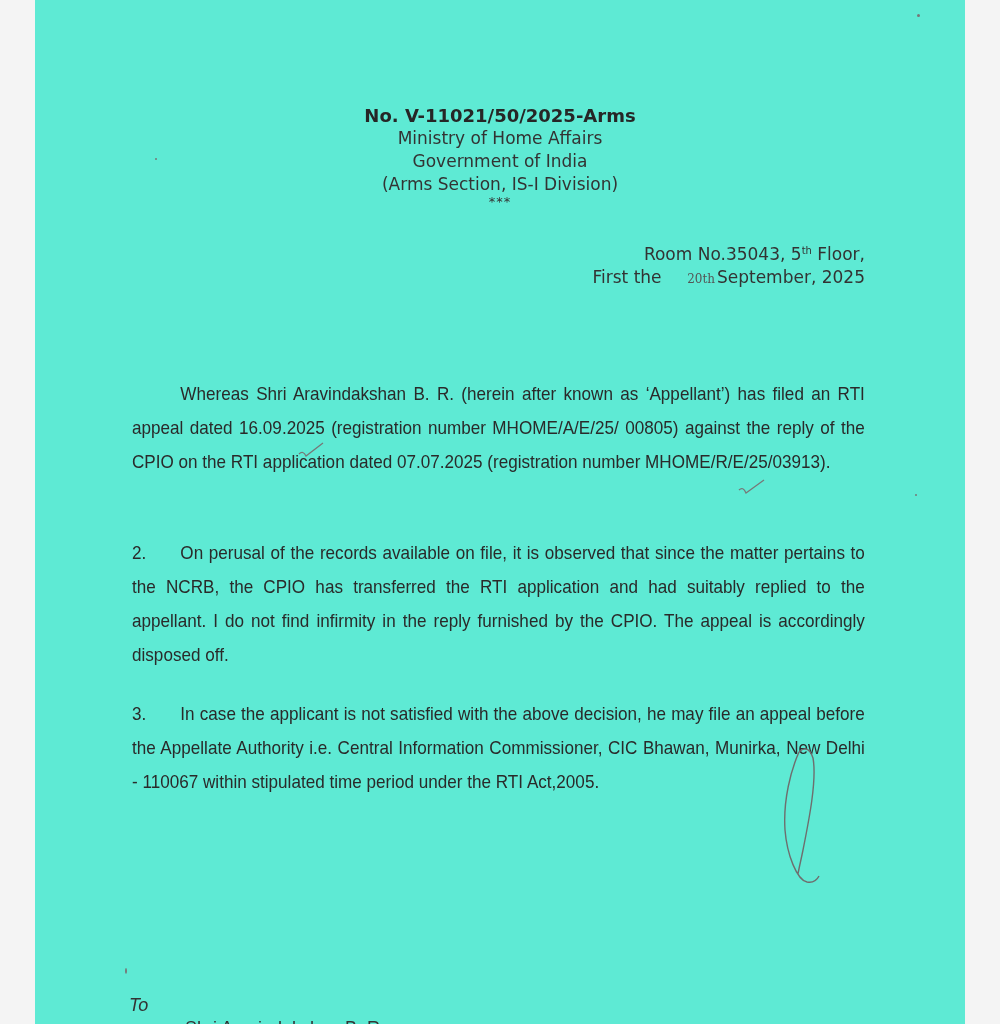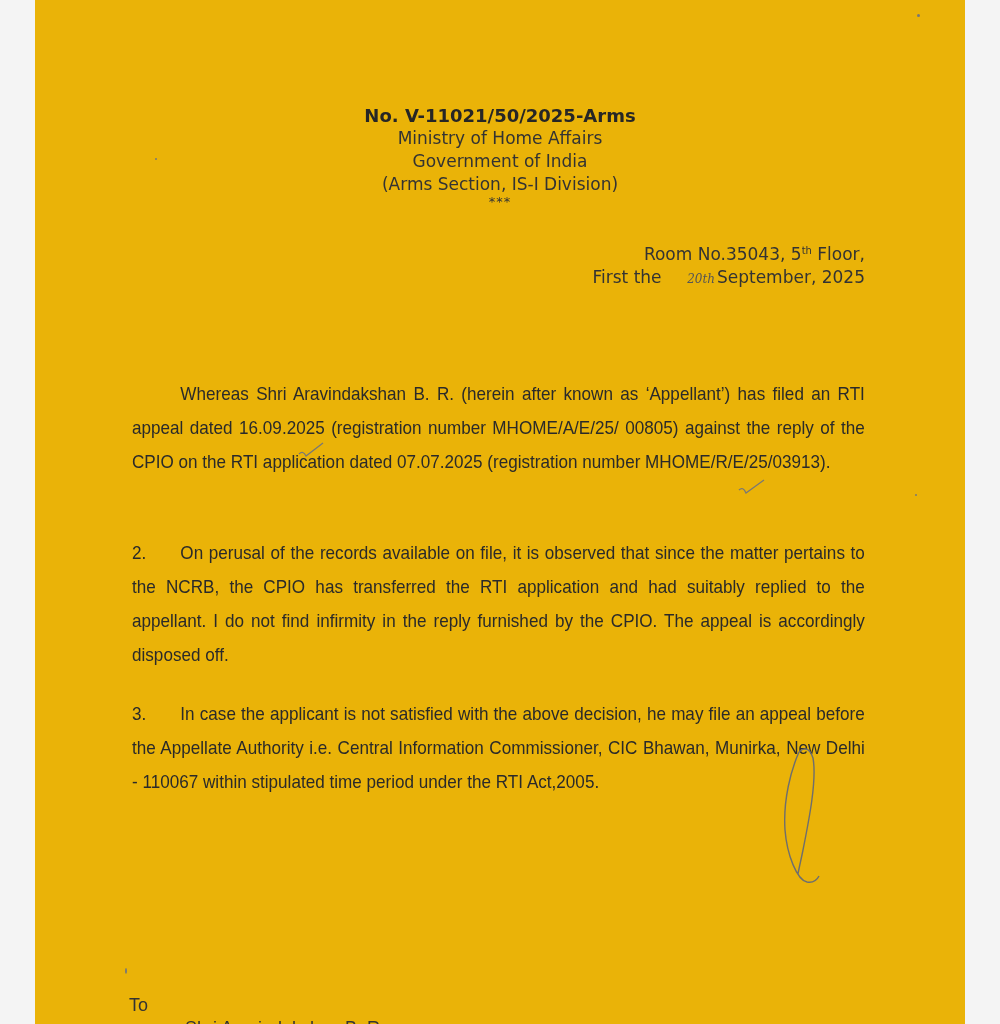--- a/index.html
+++ b/index.html
@@ -9,21 +9,21 @@
       height: 1024px;
       overflow: hidden;
       background: #f4f4f4;
     }
     .page {
       position: absolute;
       left: 35px;
       top: 0;
       width: 930px;
       height: 1024px;
-      background: #eab308;
+      background: #5eead4;
       color: #2e2e2e;
       font-family: "DejaVu Sans", sans-serif;
     }
     .verdana {
       font-family: "DejaVu Sans", sans-serif;
       font-size: 17px;
       line-height: 23px;
       color: #333333;
     }
     .header-block {
@@ -51,21 +51,20 @@
       margin-left: 8px;
     }
     .address-block sup {
       font-size: 10px;
       vertical-align: 6px;
       line-height: 0;
     }
     .handwritten-date {
       display: inline-block;
       font-family: "DejaVu Serif", serif;
-      font-style: italic;
       font-size: 12px;
       color: #555;
       width: 48px;
       text-align: right;
       padding-right: 2px;
     }
     .order-title {
       position: absolute;
       left: 0;
       width: 930px;
@@ -111,20 +110,21 @@
       font-weight: bold;
       color: #262626;
     }
     .to-label {
       position: absolute;
       left: 94px;
       top: 995px;
       font-family: "Liberation Sans", sans-serif;
       font-size: 18px;
       color: #333;
+      font-style: italic;
     }
     .cutoff-line {
       position: absolute;
       left: 150px;
       top: 1018px;
       font-family: "Liberation Sans", sans-serif;
       font-size: 18px;
       color: #333;
     }
     .signature-svg {

